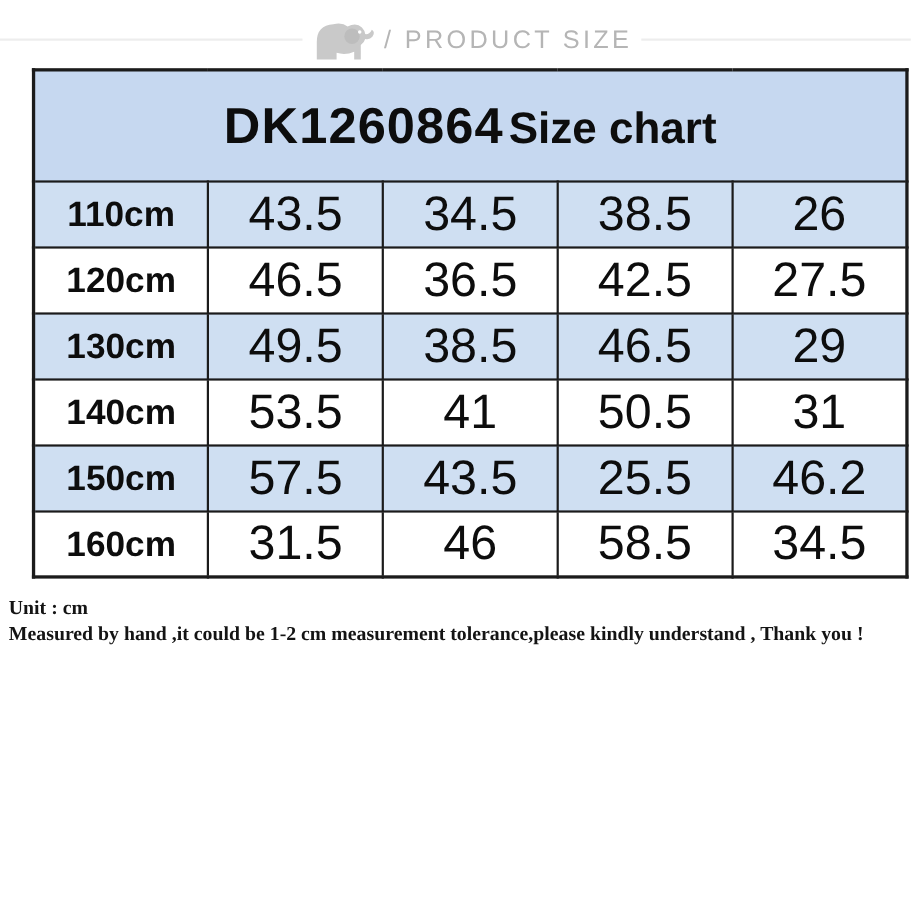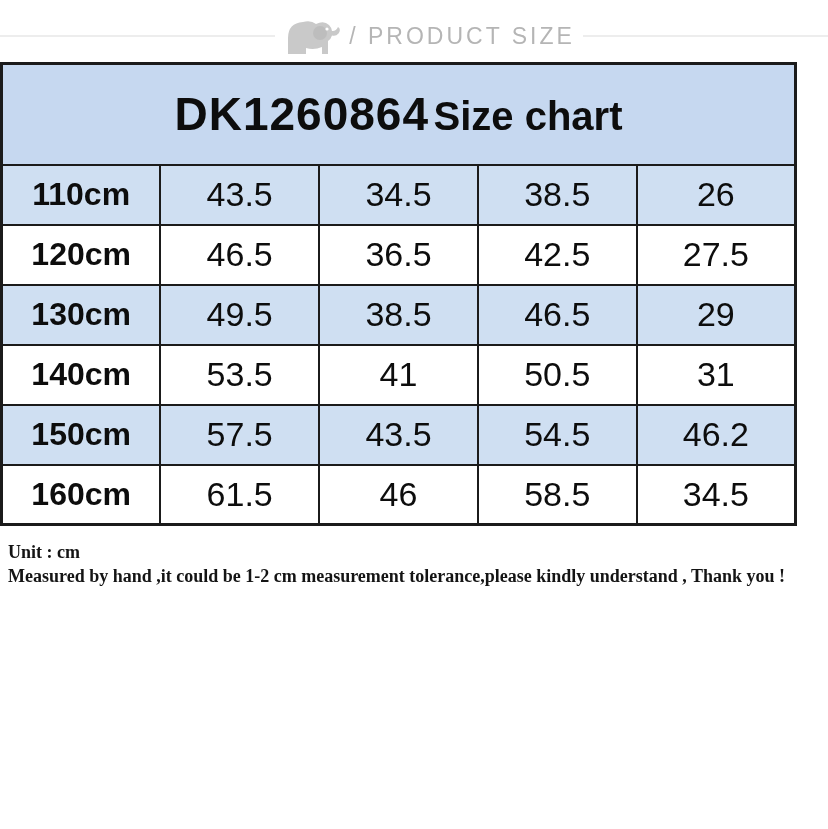--- a/index.html
+++ b/index.html
@@ -31,21 +31,21 @@
   .bc-icon { display: inline-flex; align-items: center; }
   .bc-text {
     font-size: 23px;
     letter-spacing: 3px;
     color: #b5b5b5;
     white-space: nowrap;
   }
 
   
   table.size-chart {
-    margin-left: 0;
+    margin-left: 29px;
     width: 797px;
     border-collapse: collapse;
     table-layout: fixed;
     border: 3px solid #1b1b1b;
   }
   table.size-chart td, table.size-chart th {
     border: 2px solid #1b1b1b;
     text-align: center;
     vertical-align: middle;
     padding: 0;
@@ -62,21 +62,21 @@
     height: 132px;
     font-size: 32px;
     font-weight: bold;
     white-space: pre-line;
     line-height: 1.4;
   }
   tbody tr.data-row { height: 60px; }
   tbody tr.data-row:nth-child(odd)  td { background: #cfdff2; }
   tbody tr.data-row:nth-child(even) td { background: #ffffff; }
   td.size-cell  { font-weight: bold; font-size: 32px; }
-  td.value-cell { font-size: 34px; font-weight: normal; }
+  td.value-cell { font-size: 44px; font-weight: normal; }
 
   
   .footer {
     margin: 14px 0 0 8px;
     font-family: "Liberation Serif", serif;
     font-weight: bold;
     font-size: 18px;
     color: #141414;
     line-height: 1.35;
   }
@@ -132,26 +132,26 @@
       <td class="size-cell">140cm</td>
       <td class="value-cell">53.5</td>
       <td class="value-cell">41</td>
       <td class="value-cell">50.5</td>
       <td class="value-cell">31</td>
     </tr>
     <tr class="data-row">
       <td class="size-cell">150cm</td>
       <td class="value-cell">57.5</td>
       <td class="value-cell">43.5</td>
-      <td class="value-cell">54.5</td>
+      <td class="value-cell">25.5</td>
       <td class="value-cell">46.2</td>
     </tr>
     <tr class="data-row">
       <td class="size-cell">160cm</td>
-      <td class="value-cell">61.5</td>
+      <td class="value-cell">31.5</td>
       <td class="value-cell">46</td>
       <td class="value-cell">58.5</td>
       <td class="value-cell">34.5</td>
     </tr>
   </tbody>
 </table>
 
 <div class="footer">
   <div>Unit : cm</div>
   <div>Measured by hand ,it could be 1-2 cm measurement tolerance,please kindly understand , Thank you !</div>

